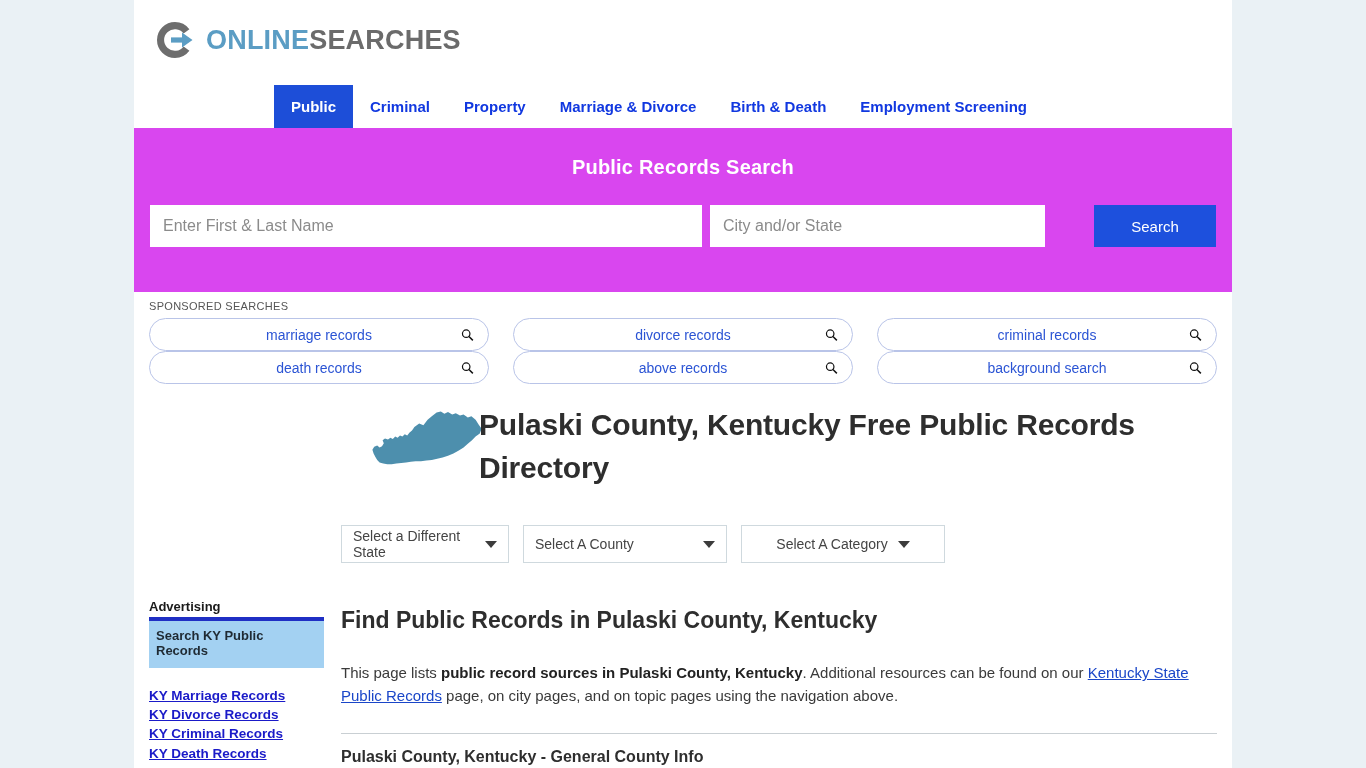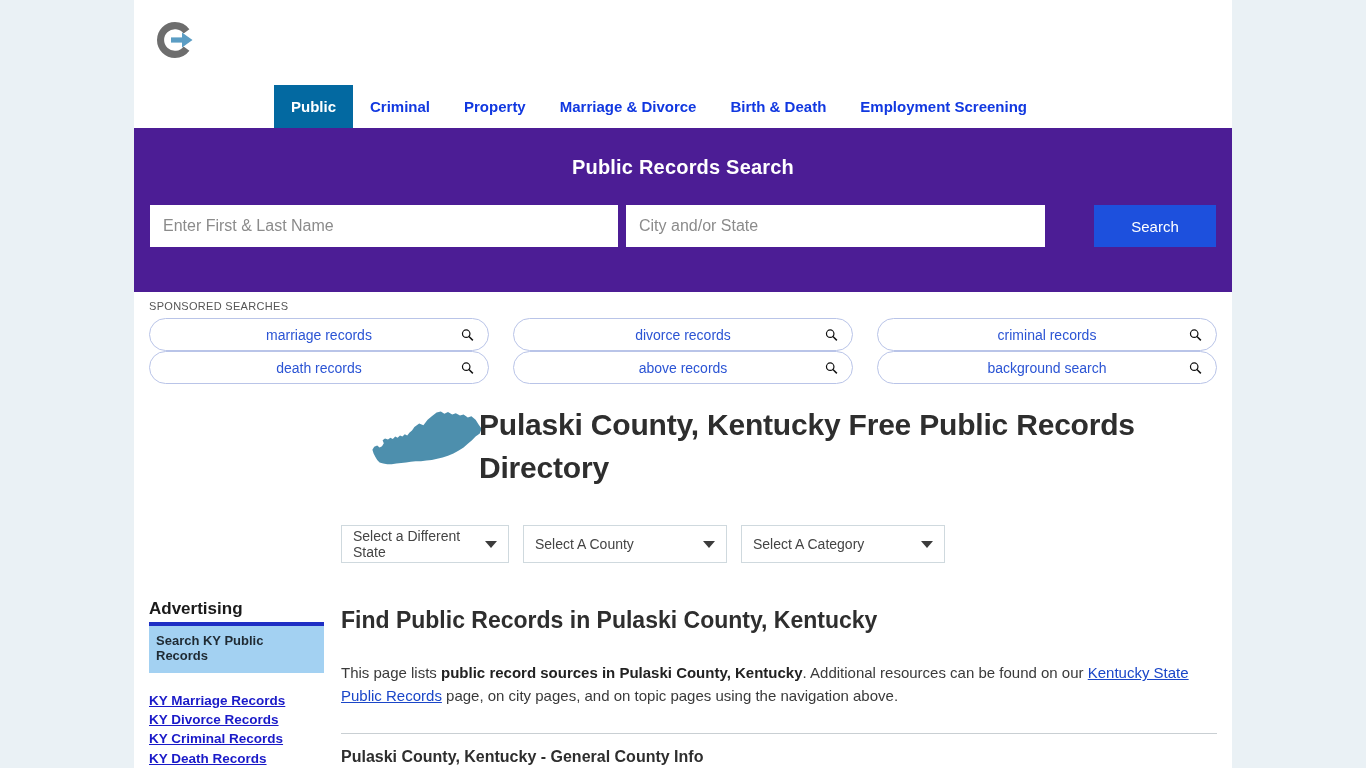--- a/index.html
+++ b/index.html
@@ -58,27 +58,27 @@
     display: flex;
     align-items: center;
     padding: 0 17px;
     font-size: 15px;
     font-weight: bold;
     color: #1138e0;
     cursor: pointer;
     white-space: nowrap;
   }
   .nav-tab.active {
-    background: #0369a1;
+    background: #1d4ed8;
     color: #ffffff;
   }
 
   
   .search-panel {
-    background: #4c1d95;
+    background: #d946ef;
     height: 164px;
     padding: 28px 16px 0 16px;
   }
   .search-title {
     text-align: center;
     color: #ffffff;
     font-size: 20px;
     font-weight: bold;
     margin-bottom: 26px;
     letter-spacing: .2px;
@@ -91,21 +91,21 @@
     height: 42px;
     border: 1px solid #ffffff;
     background: #ffffff;
     font-size: 16px;
     color: #333;
     padding: 0 12px;
     outline: none;
     font-family: "Liberation Sans", sans-serif;
   }
   .search-input::placeholder { color: #8b8b8b; }
-  #name-input { width: 468px; }
+  #name-input { width: 552px; }
   #city-input { width: 466px; flex: 1; }
   .search-button {
     width: 122px;
     height: 42px;
     background: #1d50dd;
     color: #ffffff;
     border: none;
     font-size: 15px;
     cursor: pointer;
     font-family: "Liberation Sans", sans-serif;
@@ -187,21 +187,21 @@
     display: flex;
     align-items: center;
     justify-content: space-between;
     padding: 0 11px;
     font-size: 14px;
     color: #444;
     cursor: pointer;
   }
   #select-state { width: 168px; }
   #select-county { width: 204px; gap: 48px; }
-  #select-category { width: 204px; }
+  #select-category { width: 204px; justify-content: center; }
   .caret {
     width: 0; height: 0;
     border-left: 6px solid transparent;
     border-right: 6px solid transparent;
     border-top: 7px solid #3c3c3c;
     margin-left: 10px;
   }
 
   .section-heading {
     font-size: 23px;
@@ -230,21 +230,21 @@
   }
   .sub-heading {
     margin: 14px 0 0 2px;
     font-size: 16px;
     font-weight: bold;
     color: #2e2e2e;
   }
 
   
   .adv-label {
-    font-size: 17px;
+    font-size: 13px;
     font-weight: bold;
     color: #1a1a1a;
     margin-bottom: 3px;
   }
   .ad-box {
     border-top: 4px solid #1f2fc4;
     background: #a3d1f2;
     padding: 7px 7px 9px 7px;
     cursor: pointer;
   }
@@ -272,20 +272,23 @@
 <div class="page">
   <div class="container">
 
     <div class="header">
       <div class="logo">
         <svg class="logo-mark" viewBox="0 0 44 44">
           <path d="M22 4 A18 18 0 1 0 22 40 A18 18 0 0 0 36.4 32.8 L30.6 28.4 A10.8 10.8 0 1 1 30.6 15.6 L36.4 11.2 A18 18 0 0 0 22 4 Z" fill="#6d6d6d"></path>
           <rect x="18" y="19.4" width="13" height="5.2" fill="#5b9dc4"></rect>
           <path d="M29 14.6 L39.5 22 L29 29.4 Z" fill="#5b9dc4"></path>
         </svg>
+        <div class="logo-text">
+          <span class="logo-online">ONLINE</span><span class="logo-searches">SEARCHES</span>
+        </div>
       </div>
     </div>
 
     <div class="nav">
       <div class="nav-tab active">Public</div>
       <div class="nav-tab">Criminal</div>
       <div class="nav-tab">Property</div>
       <div class="nav-tab">Marriage &amp; Divorce</div>
       <div class="nav-tab">Birth &amp; Death</div>
       <div class="nav-tab">Employment Screening</div>

